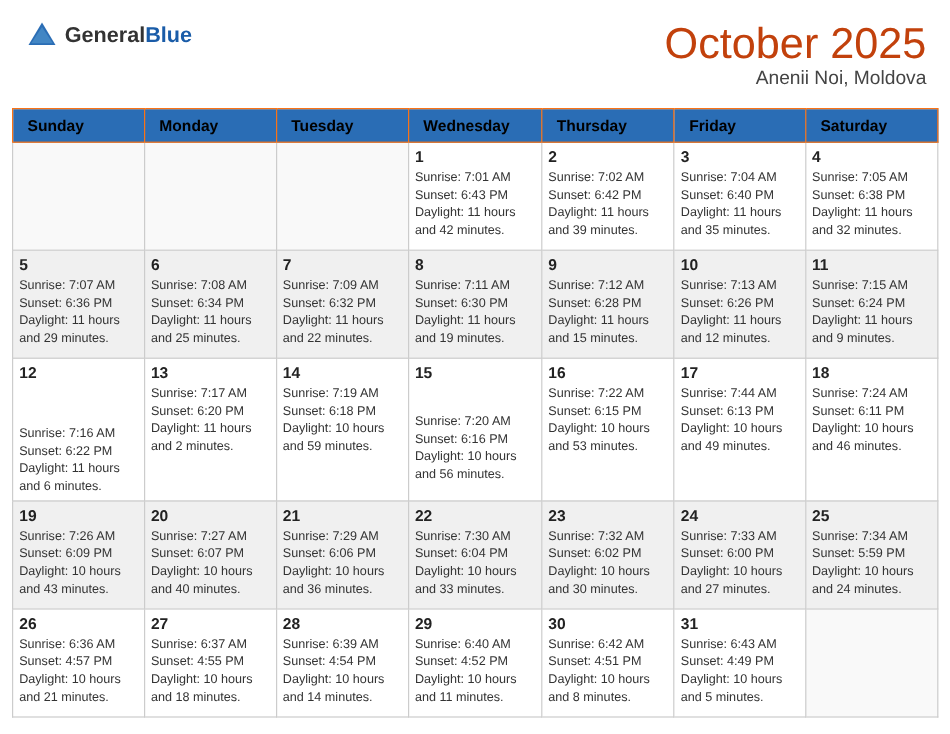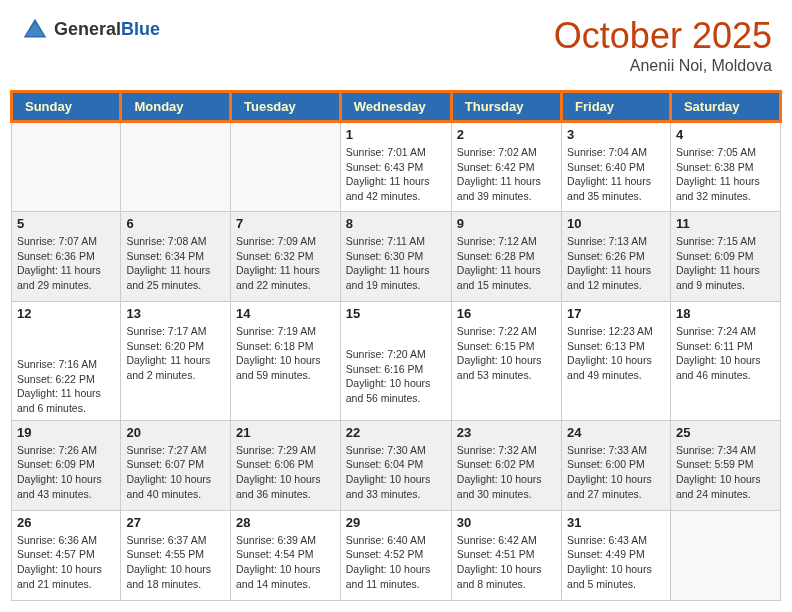--- a/index.html
+++ b/index.html
@@ -47,25 +47,25 @@
       font-size: 16px;
       color: #444;
     }
     .calendar {
       width: 100%;
       border-collapse: collapse;
       border: 1px solid #ccc;
     }
     .calendar th {
       background-color: #2a6db5;
-      color: #fef9c3;
+      color: #000000;
       padding: 6px 12px;
       font-size: 13px;
       text-align: left;
-      border: 3px solid #f97316;
+      border: 1px solid #f97316;
     }
     .calendar td {
       vertical-align: top;
       border: 1px solid #ccc;
       padding: 4px 5px;
       font-size: 10.5px;
       color: #333;
       width: 112px;
       min-height: 90px;
       height: 90px;
@@ -195,21 +195,21 @@
         <td>
           <div class="day-number">10</div>
           <div class="day-info" style="white-space: pre-line;">Sunrise: 7:13 AM
 Sunset: 6:26 PM
 Daylight: 11 hours
 and 12 minutes.</div>
         </td>
         <td>
           <div class="day-number">11</div>
           <div class="day-info" style="white-space: pre-line;">Sunrise: 7:15 AM
-Sunset: 6:09 PM
+Sunset: 6:24 PM
 Daylight: 11 hours
 and 9 minutes.</div>
         </td>
       </tr>
       <tr>
         <td>
           <div class="day-number">12</div>
           <div class="day-info" style="white-space: pre-line; margin-top: 36px;">Sunrise: 7:16 AM
 Sunset: 6:22 PM
 Daylight: 11 hours
@@ -238,21 +238,21 @@
         </td>
         <td>
           <div class="day-number">16</div>
           <div class="day-info" style="white-space: pre-line;">Sunrise: 7:22 AM
 Sunset: 6:15 PM
 Daylight: 10 hours
 and 53 minutes.</div>
         </td>
         <td>
           <div class="day-number">17</div>
-          <div class="day-info" style="white-space: pre-line;">Sunrise: 12:23 AM
+          <div class="day-info" style="white-space: pre-line;">Sunrise: 7:44 AM
 Sunset: 6:13 PM
 Daylight: 10 hours
 and 49 minutes.</div>
         </td>
         <td>
           <div class="day-number">18</div>
           <div class="day-info" style="white-space: pre-line;">Sunrise: 7:24 AM
 Sunset: 6:11 PM
 Daylight: 10 hours
 and 46 minutes.</div>

